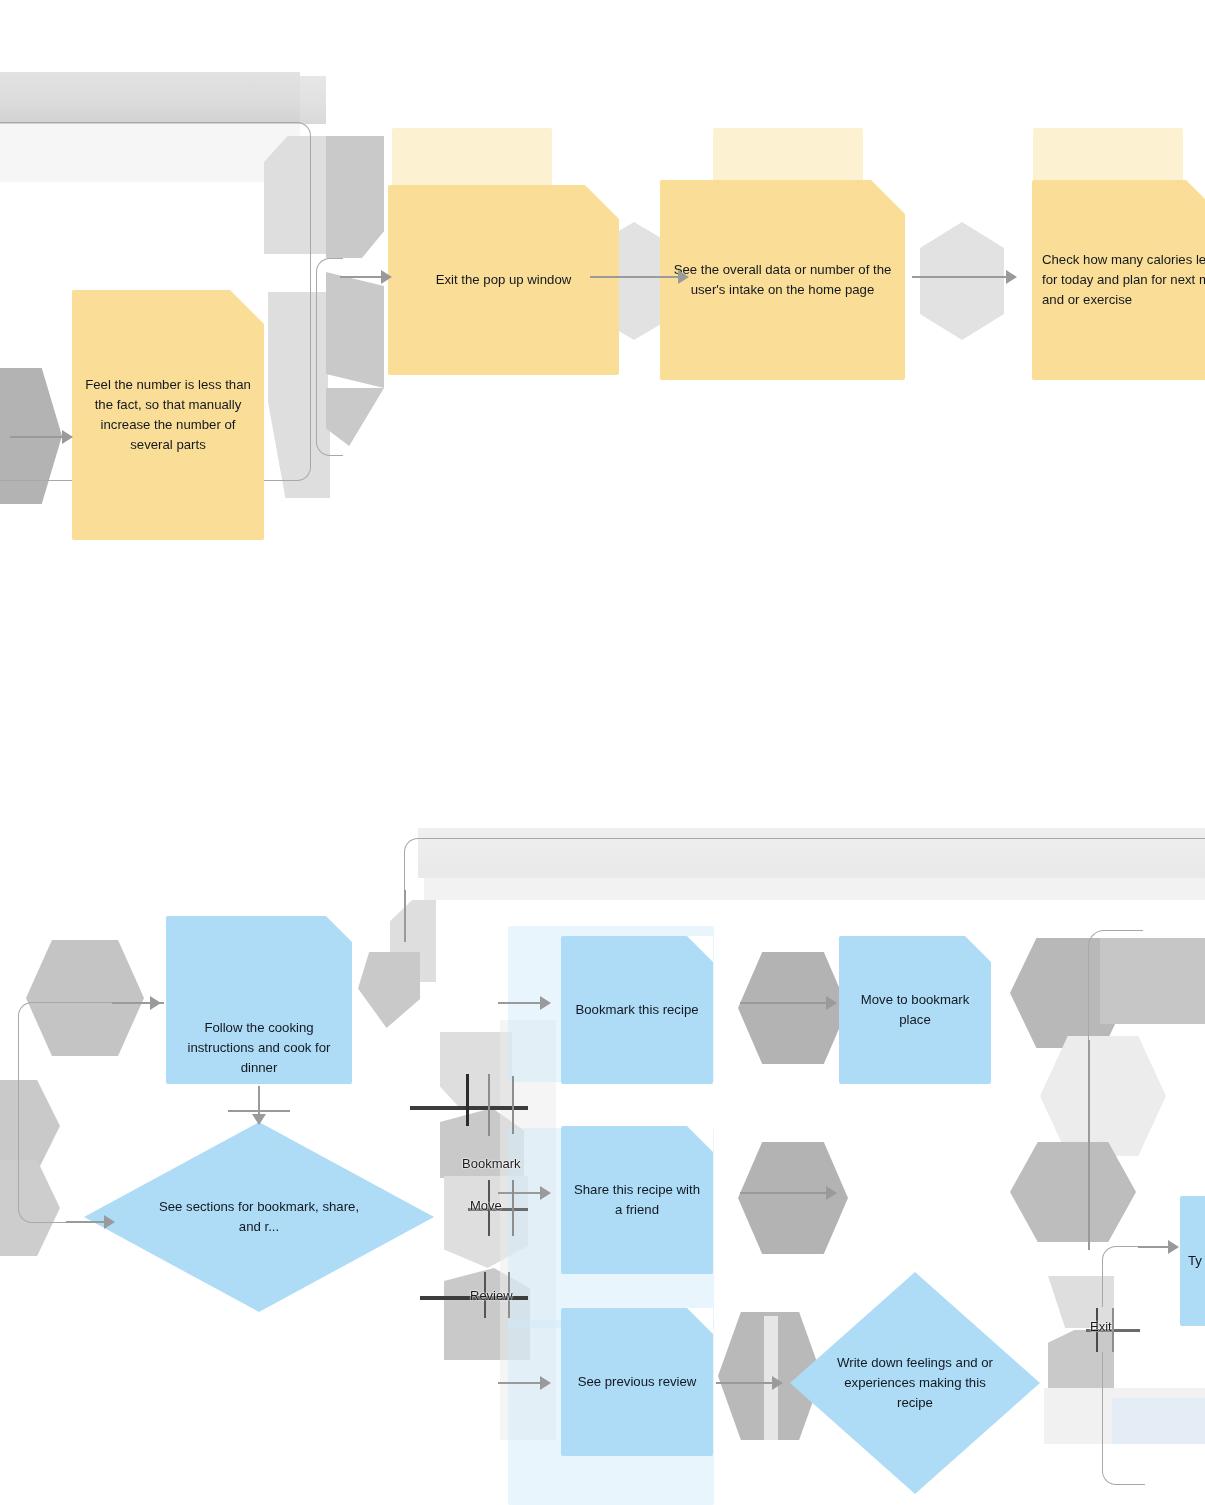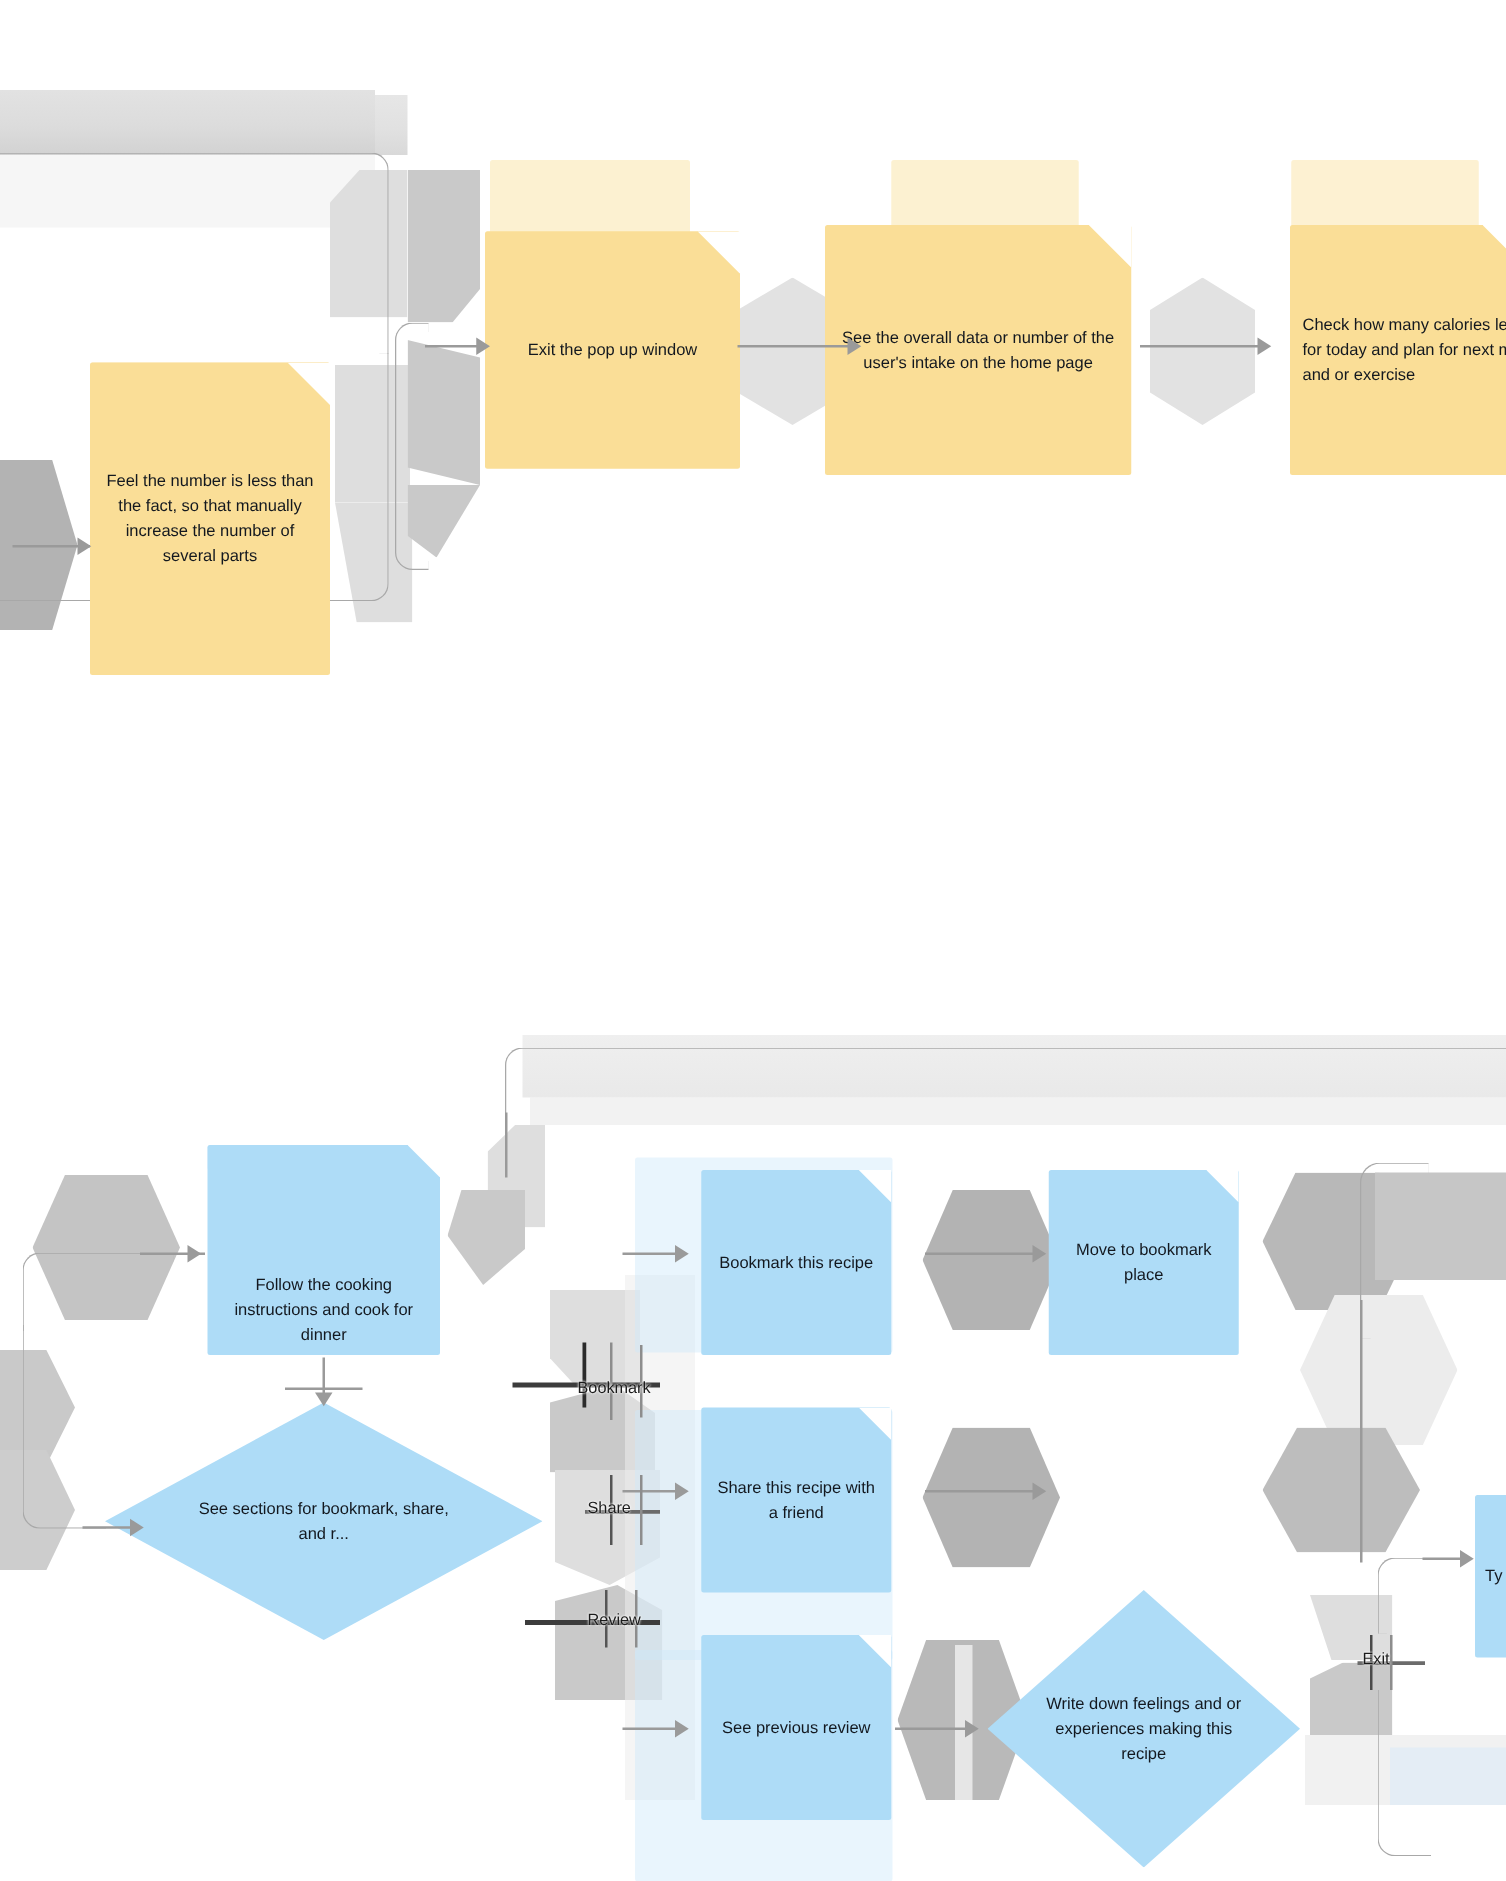--- a/index.html
+++ b/index.html
@@ -151,21 +151,21 @@
   <div class="arrow-line" style="left:10px;top:436px;width:62px;"></div>
   <div class="arrow-head" style="left:62px;top:430px;"></div>
 
   <div class="ghost yellow" style="left:72px;top:290px;width:192px;height:82px;"></div>
   <div class="note yellow" style="left:72px;top:290px;width:192px;height:250px;">
     <span class="notch"></span>
     <span class="txt">Feel the number is less than the fact, so that manually increase the number of several parts</span>
   </div>
 
   <div class="ghost yellow" style="left:392px;top:128px;width:160px;height:90px;"></div>
-  <div class="note yellow" style="left:388px;top:185px;width:204px;height:190px;">
+  <div class="note yellow" style="left:388px;top:185px;width:231px;height:190px;">
     <span class="notch"></span>
     <span class="txt">Exit the pop up window</span>
   </div>
 
   <div class="hex vert pale" style="left:590px;top:222px;width:88px;height:118px;"></div>
   <div class="arrow-line" style="left:590px;top:276px;width:92px;"></div>
   <div class="arrow-head" style="left:678px;top:270px;"></div>
 
   <div class="ghost yellow" style="left:713px;top:128px;width:150px;height:90px;"></div>
   <div class="note yellow" style="left:660px;top:180px;width:245px;height:200px;">
@@ -219,26 +219,26 @@
   <div class="slab lite" style="left:440px;top:1032px;width:72px;height:78px;clip-path:polygon(0 0,100% 0,100% 100%,30% 100%,0 70%);"></div>
   <div class="slab" style="left:440px;top:1108px;width:84px;height:70px;clip-path:polygon(0 20%,62% 0,100% 32%,100% 100%,0 100%);"></div>
   <div class="slab lite" style="left:444px;top:1176px;width:84px;height:92px;clip-path:polygon(0 0,100% 0,100% 76%,52% 100%,0 80%);"></div>
   <div class="slab" style="left:444px;top:1268px;width:86px;height:92px;clip-path:polygon(0 14%,58% 0,100% 22%,100% 100%,0 100%);"></div>
   <div class="slab pale" style="left:500px;top:1020px;width:56px;height:420px;opacity:.55;"></div>
 
   <div class="branch-tick" style="left:410px;top:1106px;width:118px;"></div>
   <div class="branch-bar" style="left:466px;top:1074px;height:52px;"></div>
   <div class="branch-bar thin" style="left:488px;top:1074px;height:62px;"></div>
   <div class="branch-bar thin" style="left:512px;top:1076px;height:58px;"></div>
-  <div class="branch-label" style="left:462px;top:1102px;">Bookmark</div>
+  <div class="branch-label" style="left:462px;top:1156px;">Bookmark</div>
 
   <div class="branch-tick" style="left:468px;top:1208px;width:60px;height:2.5px;background:#6b6b6b;"></div>
   <div class="branch-bar thin" style="left:488px;top:1180px;height:56px;background:#555;"></div>
   <div class="branch-bar thin" style="left:512px;top:1180px;height:56px;"></div>
-  <div class="branch-label" style="left:470px;top:1198px;">Share</div>
+  <div class="branch-label" style="left:470px;top:1198px;">Move</div>
 
   <div class="branch-tick" style="left:420px;top:1296px;width:108px;"></div>
   <div class="branch-bar thin" style="left:484px;top:1272px;height:46px;background:#555;"></div>
   <div class="branch-bar thin" style="left:508px;top:1272px;height:46px;"></div>
   <div class="branch-label" style="left:470px;top:1288px;">Review</div>
 
   <div class="arrow-line" style="left:498px;top:1002px;width:48px;"></div>
   <div class="arrow-head" style="left:540px;top:996px;"></div>
   <div class="arrow-line" style="left:498px;top:1192px;width:48px;"></div>
   <div class="arrow-head" style="left:540px;top:1186px;"></div>

